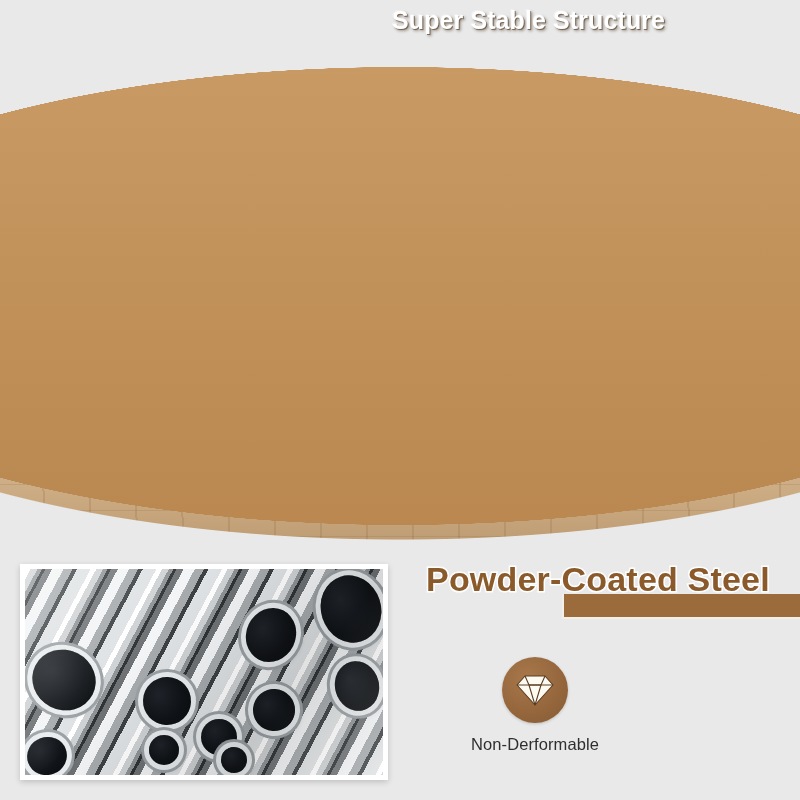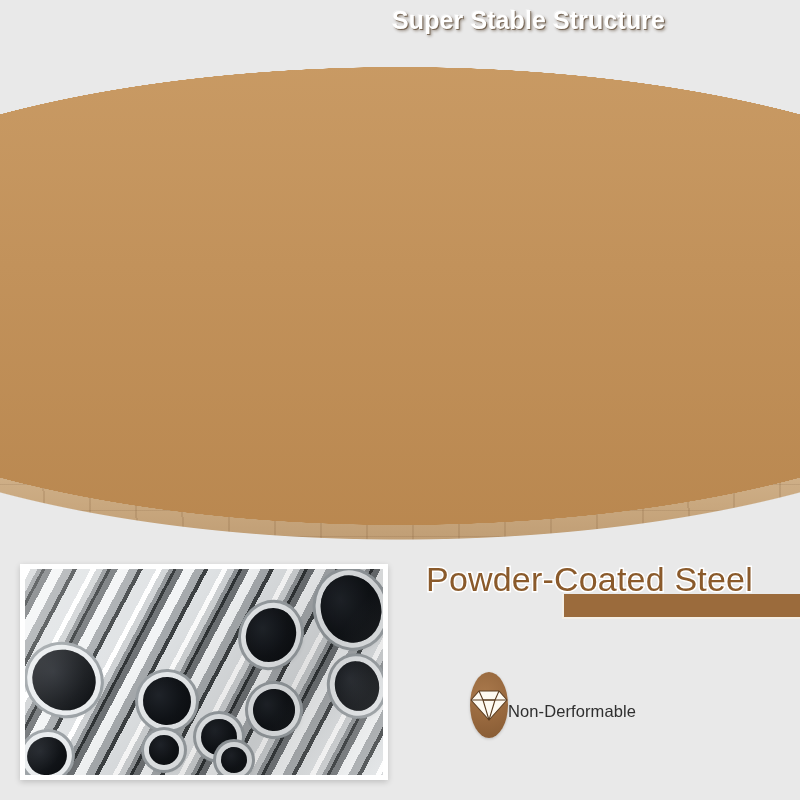--- a/index.html
+++ b/index.html
@@ -344,21 +344,21 @@
     color:#ffffff;
     text-shadow:
        1px 1px 0 rgba(70,45,20,.55),
        2px 2px 3px rgba(60,38,16,.45),
       -1px -1px 0 rgba(255,255,255,.35);
     white-space:nowrap;
     margin-left:40px;
   }
   .headline-bottom{
     position:absolute; left:426px; top:560px;
-    font-size: 34px; font-weight:normal; letter-spacing:.2px;
+    font-size: 34px; font-weight:bold; letter-spacing:.2px;
     color:#8a5a2b;
     -webkit-text-stroke: 3px #ffffff;
     paint-order: stroke fill;
     white-space:nowrap;
     z-index:4;
   }
   .headline-rule{
     position:absolute; left:562px; top:594px; width:238px; height:23px;
     background:#9b6b3c;
     border-left:2px solid #f4efe6;
@@ -413,21 +413,21 @@
     pointer-events:none;
   }
 
   
   .features{
     position:absolute; left:430px; top:640px; width:360px; height:130px;
     display:flex; gap:44px; justify-content:flex-start; padding-left:40px;
     box-sizing:border-box;
   }
   .feature{
-    width:130px; display:flex; flex-direction:row; align-items:center;
+    width:130px; display:flex; flex-direction:column; align-items:center;justify-content:center;
   }
   .badge{
     width:66px; height:66px; border-radius:50%;
     background: radial-gradient(circle at 38% 32%, #a8784b 0%, #96673d 55%, #855a33 100%);
     display:flex; align-items:center; justify-content:center;
     box-shadow: 0 1px 3px rgba(0,0,0,.18);
   }
   .badge svg{ display:block; }
   .feature-label{
     margin-top:12px;

